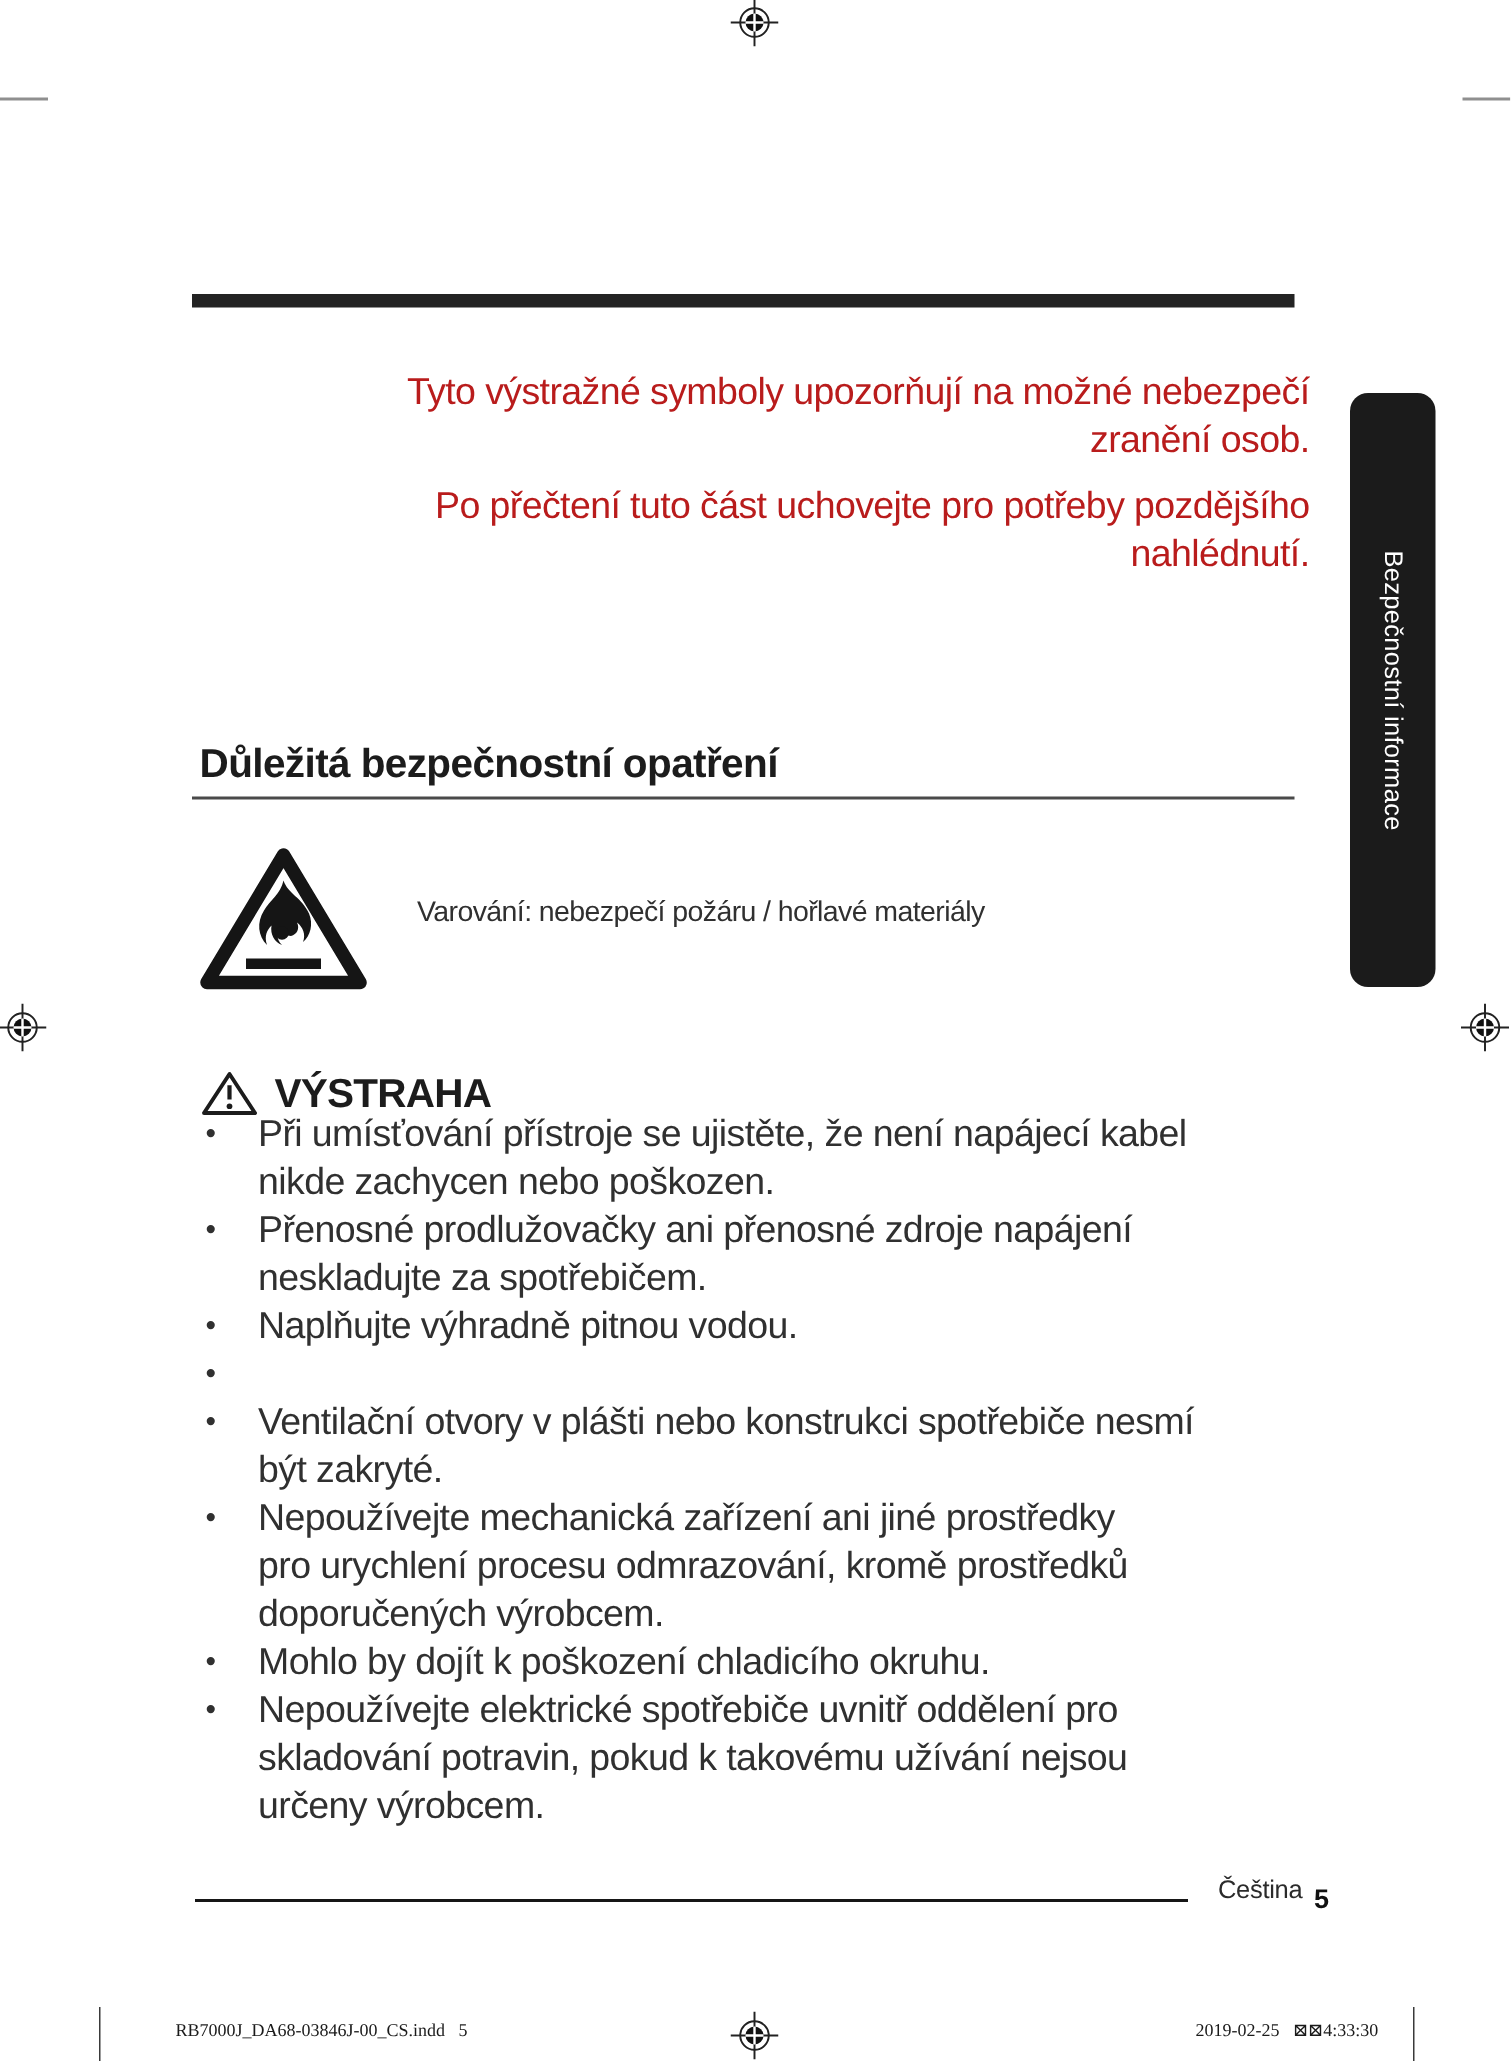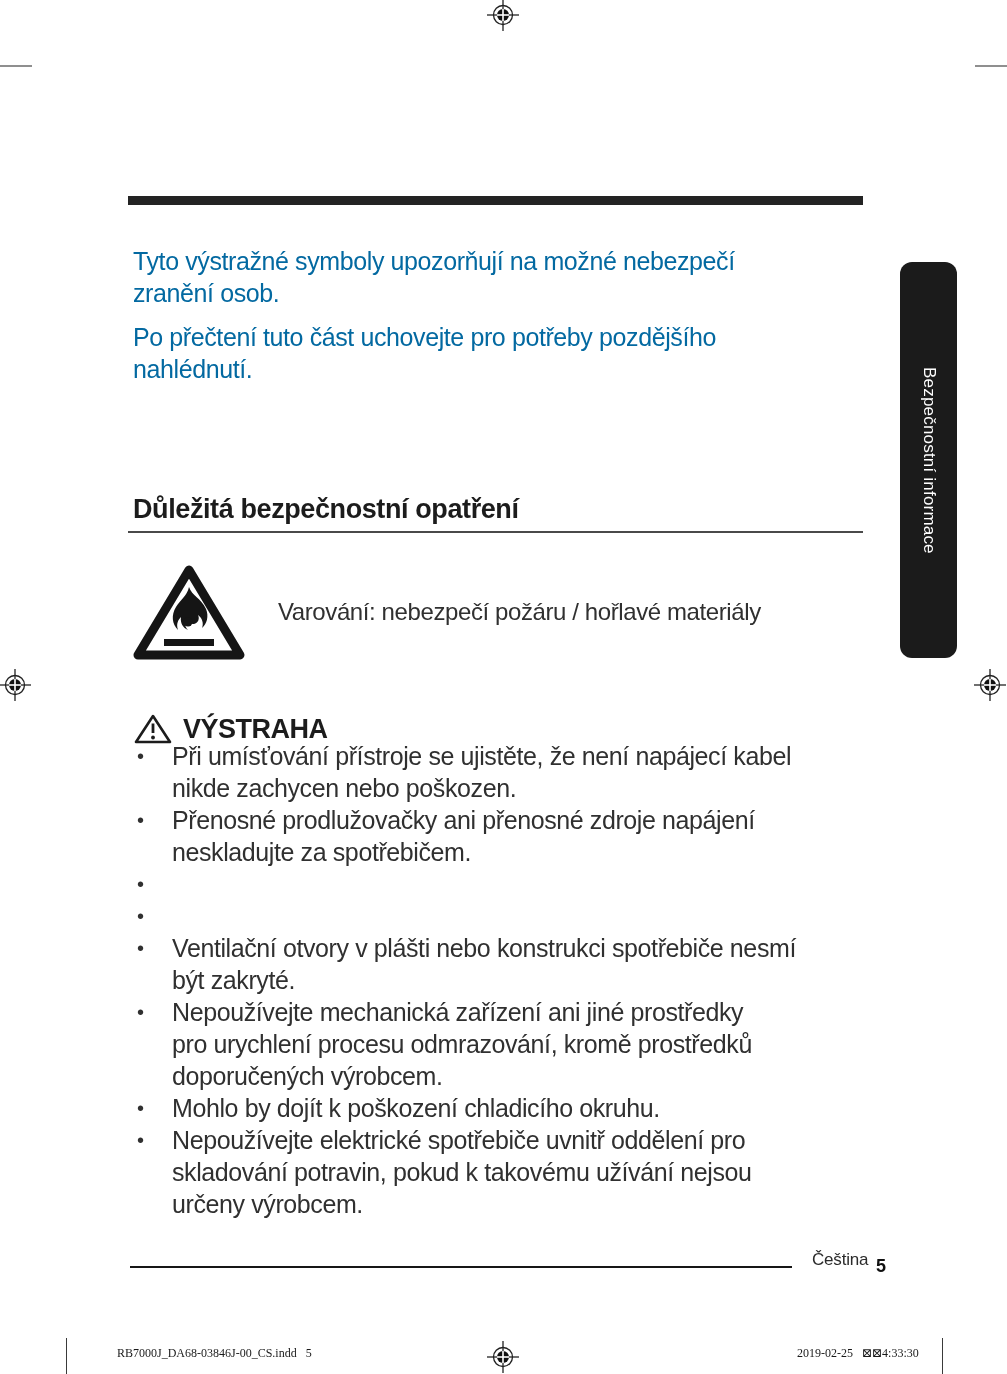--- a/index.html
+++ b/index.html
@@ -15,30 +15,30 @@
 
   
   .regmark{width:32px;height:32px;}
   .crop-h{height:2px;background:#8f8f8f;}
   .crop-v{width:1px;background:#3a3a3a;}
 
   
   .rule-thick{left:128px;top:196px;width:735px;height:9px;background:#232323;}
 
   
-  .intro{left:133px;top:246px;width:740px;font-size:25px;line-height:31.5px;letter-spacing:-0.4px;color:#0369a1;}
+  .intro{left:133px;top:246px;width:740px;font-size:25px;line-height:31.5px;letter-spacing:-0.4px;color:#b91c1c;text-align:right;}
   .intro p{margin:0 0 13px 0;white-space:pre;}
 
   
   .section-title{left:133px;top:494px;font-size:27px;font-weight:bold;color:#1c1c1c;letter-spacing:-0.4px;}
   .section-underline{left:128px;top:531px;width:735px;height:2px;background:#4a4a4a;}
 
   
   .fire-icon{left:128px;top:560px;}
-  .fire-label{left:278px;top:598px;font-size:24px;letter-spacing:-0.4px;color:#303030;white-space:pre;}
+  .fire-label{left:278px;top:598px;font-size:19px;letter-spacing:-0.4px;color:#303030;white-space:pre;}
 
   
   .warn-head{left:133px;top:713px;display:flex;align-items:center;gap:10px;}
   .warn-head .txt{font-size:27px;font-weight:bold;color:#1c1c1c;letter-spacing:-0.5px;}
 
   
   .warn-list{left:133px;top:740px;width:740px;list-style:none;margin:0;padding:0;
              font-size:25px;line-height:32px;letter-spacing:-0.4px;color:#303030;}
   .warn-list li{display:flex;margin:0;}
   .warn-list .b{flex:0 0 35px;font-size:20px;line-height:32px;padding-left:4px;color:#303030;}
@@ -147,20 +147,21 @@
       <div class="t">Při umísťování přístroje se ujistěte, že není napájecí kabel
 nikde zachycen nebo poškozen.</div>
     </li>
     <li>
       <span class="b">•</span>
       <div class="t">Přenosné prodlužovačky ani přenosné zdroje napájení
 neskladujte za spotřebičem.</div>
     </li>
     <li>
       <span class="b">•</span>
+      <div class="t">Naplňujte výhradně pitnou vodou.</div>
     </li>
     <li>
       <span class="b">•</span>
     </li>
     <li>
       <span class="b">•</span>
       <div class="t">Ventilační otvory v plášti nebo konstrukci spotřebiče nesmí
 být zakryté.</div>
     </li>
     <li>

